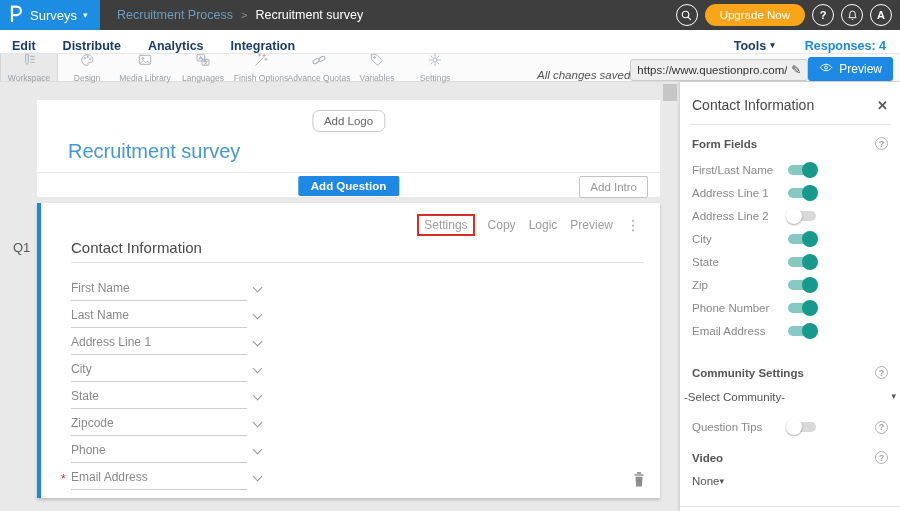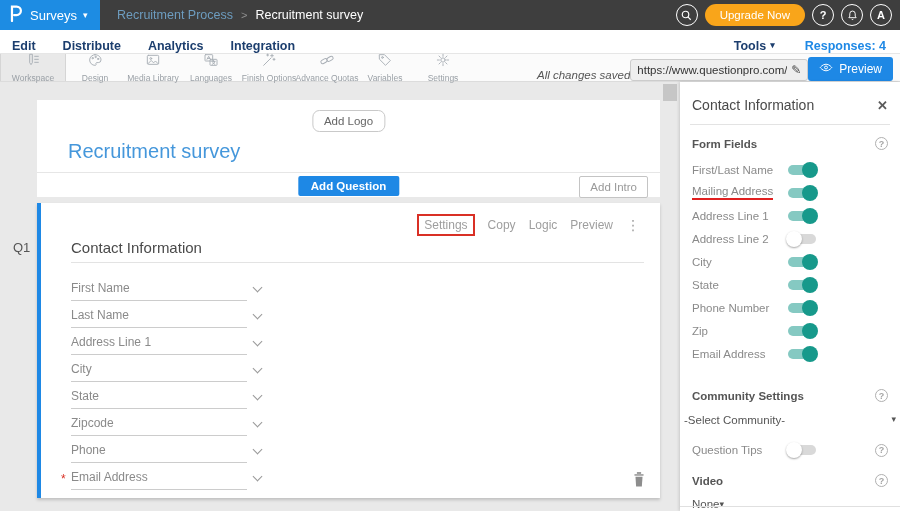--- a/index.html
+++ b/index.html
@@ -37,21 +37,21 @@
   .tools-menu { color:#1c3e6e; font-weight:bold; display:flex; align-items:center; gap:4px; cursor:pointer; }
   .tools-menu .tiny-caret { color:#1c3e6e; }
   .responses { color:#1e88e5; font-weight:bold; }
 
   
   .toolbar { position:absolute; top:53px; left:0; right:0; height:29px; background:#fbfbfb;
              border-top:1px solid #e6e6e6; border-bottom:1px solid #dcdcdc;
              display:flex; align-items:stretch; }
   .tool-item { width:58px; display:flex; flex-direction:column; align-items:center;
                justify-content:center; gap:1px; cursor:pointer; }
-  .tool-item.active { width:66px; background:#e9e9e9; border-left:1px solid #d5d5d5;
+  .tool-item.active { width:58px; background:#e9e9e9; border-left:1px solid #d5d5d5;
                       border-right:1px solid #d5d5d5; }
   .tool-item svg { stroke:#a8aeb5; fill:none; stroke-width:1.4; stroke-linecap:round; stroke-linejoin:round; }
   .tool-label { font-size:8.5px; color:#9aa0a6; white-space:nowrap; }
   .toolbar-right { margin-left:auto; display:flex; align-items:flex-end; padding-right:7px; }
   .saved-note { font-style:italic; font-size:11.5px; color:#555; }
   .url-box { width:178px; height:22px; background:#eee; border:1px solid #ccc; border-radius:3px;
              display:flex; align-items:center; padding:0 6px; gap:4px; }
   .url-text { font-size:11.5px; color:#333; white-space:nowrap; overflow:hidden; flex:1; }
   .pencil-icon { font-size:12px; color:#444; flex:none; }
   .preview-btn { height:24px; background:#1e88e5; color:#fff; border:none; border-radius:3px;
@@ -348,26 +348,20 @@
     </div>
 
     <div class="toggle-list">
       <div class="toggle-row">
         <span class="t-label">First/Last Name</span>
         <span class="switch">
             <span class="knob"></span>
           </span>
       </div>
       <div class="toggle-row">
-        <span class="t-label annotated">Mailing Address</span>
-        <span class="switch">
-            <span class="knob"></span>
-          </span>
-      </div>
-      <div class="toggle-row">
         <span class="t-label">Address Line 1</span>
         <span class="switch">
             <span class="knob"></span>
           </span>
       </div>
       <div class="toggle-row">
         <span class="t-label">Address Line 2</span>
         <span class="switch off">
             <span class="knob"></span>
           </span>
@@ -378,27 +372,27 @@
             <span class="knob"></span>
           </span>
       </div>
       <div class="toggle-row">
         <span class="t-label">State</span>
         <span class="switch">
             <span class="knob"></span>
           </span>
       </div>
       <div class="toggle-row">
+        <span class="t-label">Zip</span>
+        <span class="switch">
+            <span class="knob"></span>
+          </span>
+      </div>
+      <div class="toggle-row">
         <span class="t-label">Phone Number</span>
-        <span class="switch">
-            <span class="knob"></span>
-          </span>
-      </div>
-      <div class="toggle-row">
-        <span class="t-label">Zip</span>
         <span class="switch">
             <span class="knob"></span>
           </span>
       </div>
       <div class="toggle-row">
         <span class="t-label">Email Address</span>
         <span class="switch">
             <span class="knob"></span>
           </span>
       </div>

